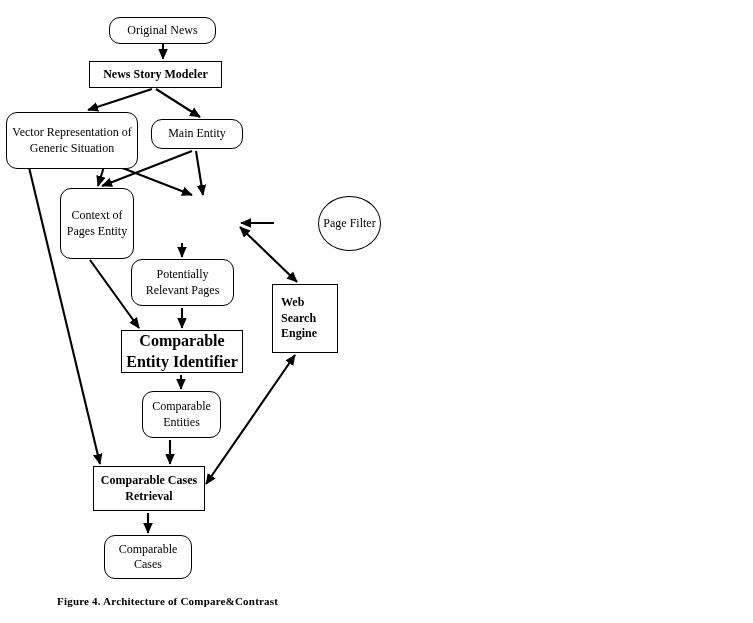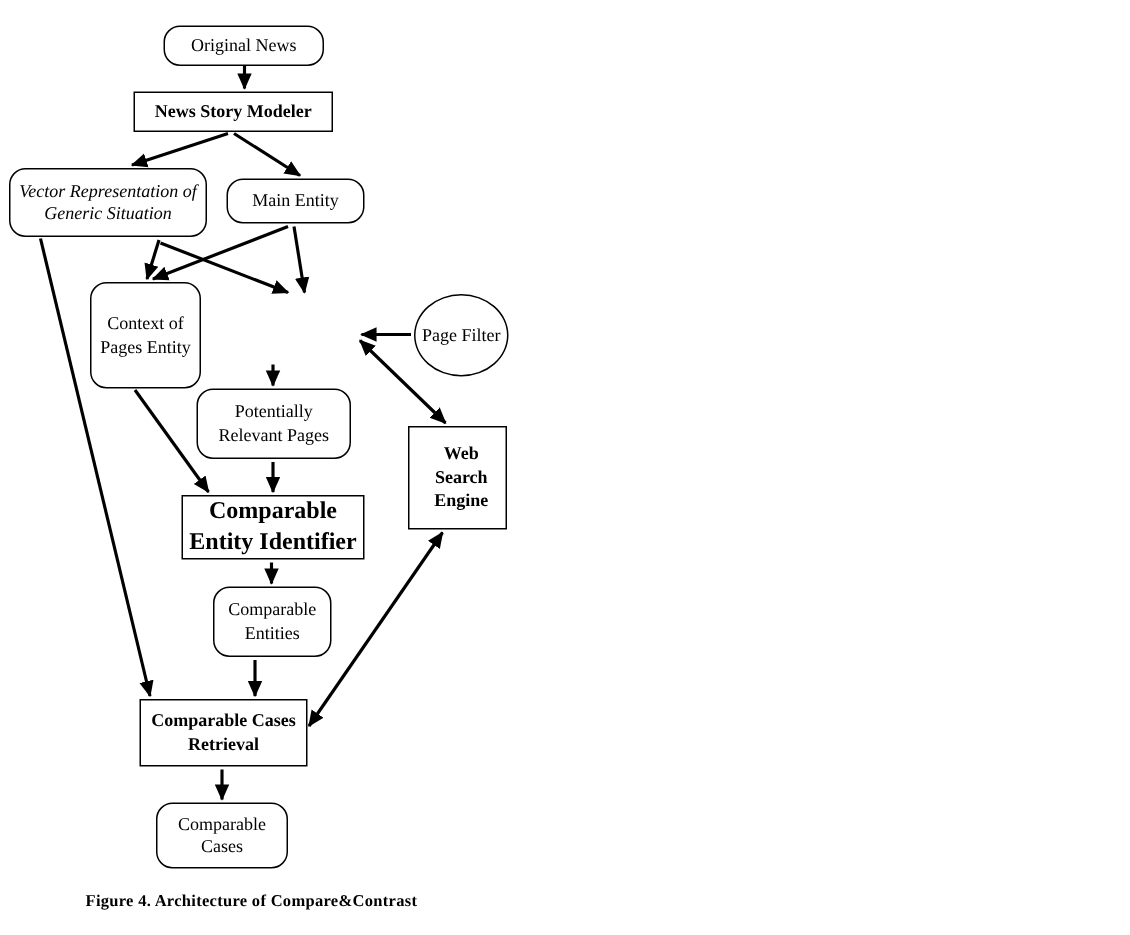--- a/index.html
+++ b/index.html
@@ -38,28 +38,28 @@
     line-height: 1.28;
     z-index: 2;
   }
   .node .label {
     display: block;
     width: 100%;
     padding: 0 3px;
   }
   .shape-rounded { border-radius: 11px; }
   .shape-rect    { border-radius: 0; }
-  .shape-ellipse { border-radius: 50%; }
+  .shape-ellipse { border-radius: 50%; margin-left: 42px; }
   .weight-bold   { font-weight: bold; }
   .weight-normal { font-weight: normal; }
   .align-left {
     justify-content: flex-start;
     text-align: left;
   }
-  .align-left .label { padding-left: 8px; text-align: center; }
+  .align-left .label { padding-left: 8px; }
   #figure-caption {
     position: absolute;
     left: 57px;
     top: 595px;
     font-size: 11px;
     font-weight: bold;
     letter-spacing: 0.2px;
     white-space: nowrap;
   }
 </style>
@@ -97,21 +97,21 @@
         <line x1="148" y1="513" x2="148" y2="533" stroke="#000000" stroke-width="2.1" marker-end="url(#arrow-end)"></line>
       </g>
   </svg>
 
   <div class="node shape-rounded weight-normal" style="left: 109px; top: 17px; width: 107px; height: 27px; font-size: 12px;">
     <span class="label">Original News</span>
   </div>
   <div class="node shape-rect weight-bold" style="left: 89px; top: 61px; width: 133px; height: 27px; font-size: 12px;">
     <span class="label">News Story Modeler</span>
   </div>
-  <div class="node shape-rounded weight-normal" style="left: 6px; top: 112px; width: 132px; height: 46px; font-size: 12px; font-style: italic;">
+  <div class="node shape-rounded weight-normal" style="left: 6px; top: 112px; width: 132px; height: 57px; font-size: 12px;">
     <span class="label">Vector Representation of Generic Situation</span>
   </div>
   <div class="node shape-rounded weight-normal" style="left: 151px; top: 119px; width: 92px; height: 30px; font-size: 12px;">
     <span class="label">Main Entity</span>
   </div>
   <div class="node shape-rounded weight-normal" style="left: 60px; top: 188px; width: 74px; height: 71px; font-size: 12px;">
     <span class="label">Context of Pages Entity</span>
   </div>
   <div class="node shape-ellipse weight-normal" style="left: 276px; top: 196px; width: 63px; height: 55px; font-size: 12px;">
     <span class="label">Page Filter</span>

